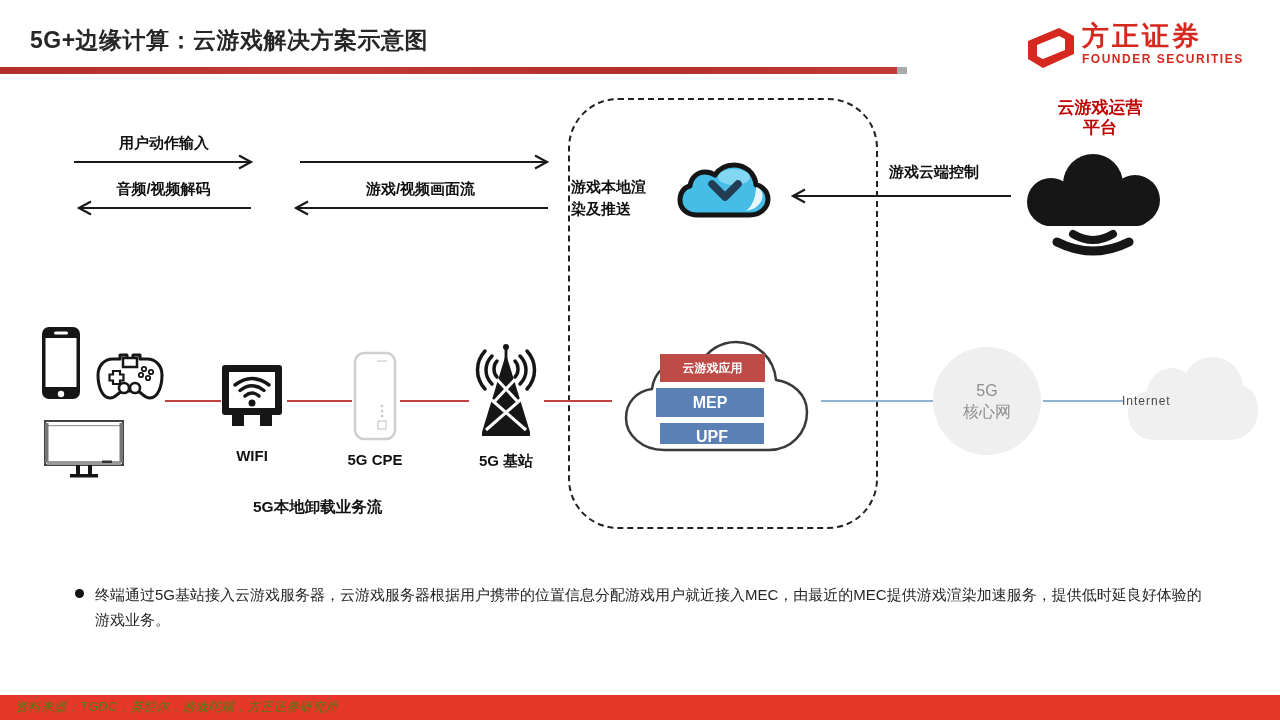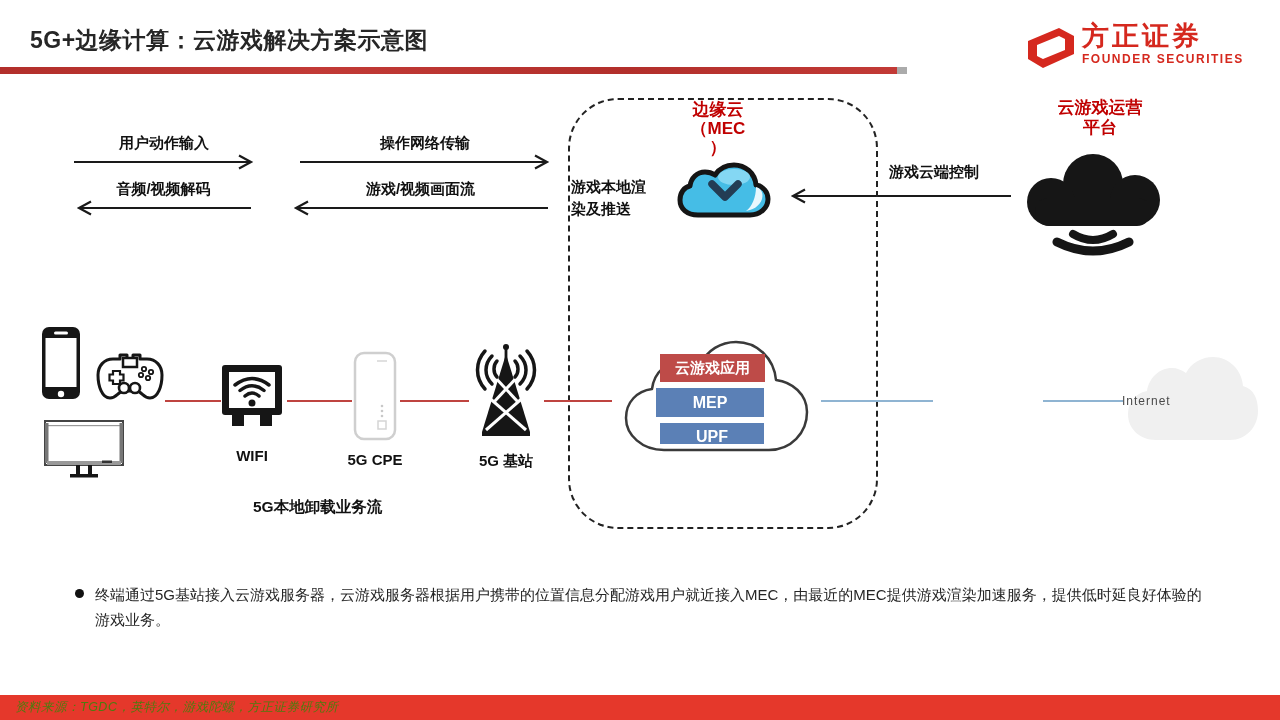--- a/index.html
+++ b/index.html
@@ -20,21 +20,21 @@
   .flow-label{font-size:15px;font-weight:bold;color:#111;text-align:center;}
   svg.arrow path{fill:none;stroke:#1a1a1a;stroke-width:2.2;}
 
   
   .mec-box{left:568px;top:98px;width:306px;height:427px;border:2px dashed #222;border-radius:50px;}
   .mec-title{left:636px;top:100px;width:164px;text-align:center;color:#c00000;
              font-weight:bold;font-size:17px;line-height:19px;}
   .mec-title span{display:block;}
   .local-render{left:571px;top:176px;width:84px;font-weight:bold;font-size:15px;line-height:22px;color:#111;}
   .stack-box{color:#fff;font-weight:bold;text-align:center;}
-  .stack-app{left:660px;top:354px;width:105px;height:28px;line-height:28px;font-size:15px;background:#be4b48;}
+  .stack-app{left:660px;top:354px;width:105px;height:28px;line-height:28px;font-size:12px;background:#be4b48;}
   .stack-mep{left:656px;top:388px;width:108px;height:29px;line-height:29px;font-size:16px;background:#5b80b6;}
   .stack-upf{left:660px;top:423px;width:104px;height:21px;line-height:28px;font-size:16px;background:#5b80b6;}
   .hardware-note{left:601px;top:483px;width:240px;text-align:center;font-size:15.5px;color:#383838;}
 
   
   .platform-title{left:1020px;top:98px;width:160px;text-align:center;color:#c00000;
                   font-weight:bold;font-size:17px;line-height:20px;}
   .platform-title span{display:block;}
 
   
@@ -75,21 +75,20 @@
     <svg width="50" height="44" viewBox="0 0 50 44">
       <path fill="#d5281e" fill-rule="evenodd" d="M2,15 L33,2 L48,10 L48,28 L17,42 L2,33 Z M11,19 L33,10 L39,13 L39,24 L17,33 L11,30 Z"></path>
     </svg>
   </div>
   <div class="abs logo-text">
     <div class="logo-cn">方正证券</div>
     <div class="logo-en">FOUNDER SECURITIES</div>
   </div>
 
   <div class="abs flow-label" style="left:74px;top:134px;width:180px;">用户动作输入</div>
-  <div class="abs flow-label" style="left:300px;top:134px;width:250px;">操作网络传输</div>
   <div class="abs flow-label" style="left:76px;top:180px;width:175px;">音频/视频解码</div>
   <div class="abs flow-label" style="left:293px;top:180px;width:255px;">游戏/视频画面流</div>
   <div class="abs flow-label" style="left:859px;top:163px;width:150px;">游戏云端控制</div>
 
   <svg class="abs arrow" style="left:74px;top:152px;" width="180" height="20">
     <path d="M0 10 H177 M165 3.5 L177 10 L165 16.5"></path>
     </svg>
   <svg class="abs arrow" style="left:300px;top:152px;" width="250" height="20">
     <path d="M0 10 H247 M235 3.5 L247 10 L235 16.5"></path>
     </svg>
@@ -98,25 +97,20 @@
     </svg>
   <svg class="abs arrow" style="left:293px;top:198px;" width="255" height="20">
     <path d="M255 10 H3 M15 3.5 L3 10 L15 16.5"></path>
     </svg>
   <svg class="abs arrow" style="left:789px;top:186px;" width="222" height="20">
     <path d="M222 10 H4 M16 3.5 L4 10 L16 16.5"></path>
     </svg>
 
   <div class="abs mec-box"></div>
 
-  <div class="abs mec-title">
-    <span>边缘云</span>
-    <span>（MEC</span>
-    <span>）</span>
-  </div>
 
   <div class="abs local-render">游戏本地渲染及推送</div>
 
   <svg class="abs" style="left:676px;top:159px;" width="98" height="62" viewBox="0 0 98 62">
     <path d="M22,56 L74,56 C84,56 92,49 92,40 C92,33 87,27 80,26 C79,14 69,6 58,6 C50,6 43,10 39,16 C36,14 33,13 29,13 C21,13 15,19 14,27 C8,28 4,34 4,41 C4,50 11,56 22,56 Z" fill="#45bde6" stroke="#151515" stroke-width="5" stroke-linejoin="round"></path>
     <ellipse cx="58" cy="18" rx="16" ry="8" fill="#8fdcf4" opacity="0.85"></ellipse>
     <path d="M68,52 C76,52 84,47 86,40 C88,33 84,29 80,28 C80,38 76,48 70,52 Z" fill="#e8f7fd"></path>
     <path d="M36,25 L49,38 L62,25" fill="none" stroke="#233d54" stroke-width="7.5" stroke-linecap="round" stroke-linejoin="round"></path>
   </svg>
 
@@ -219,20 +213,24 @@
 
   <div class="abs offload">5G本地卸载业务流</div>
 
   <div class="abs redline" style="left:165px;top:400px;width:56px;"></div>
   <div class="abs redline" style="left:287px;top:400px;width:65px;"></div>
   <div class="abs redline" style="left:400px;top:400px;width:69px;"></div>
   <div class="abs redline" style="left:544px;top:400px;width:68px;"></div>
   <div class="abs blueline" style="left:821px;top:400px;width:112px;"></div>
   <div class="abs blueline" style="left:1043px;top:400px;width:80px;"></div>
 
+  <div class="abs core-circle">
+    <span>5G</span>
+    <span>核心网</span>
+  </div>
   <svg class="abs" style="left:1122px;top:356px;" width="140" height="88" viewBox="0 0 140 88">
     <path d="M34,84 C18,84 6,73 6,58 C6,46 14,37 25,35 C27,22 37,12 50,12 C55,12 60,14 64,17 C69,7 80,1 91,1 C107,1 120,14 121,30 C132,33 136,43 136,55 C136,71 124,84 108,84 Z" fill="#f0f0f0"></path>
   </svg>
   <div class="abs internet-label">Internet</div>
 
   <div class="abs bullet-dot"></div>
   <div class="abs bullet-text">终端通过5G基站接入云游戏服务器，云游戏服务器根据用户携带的位置信息分配游戏用户就近接入MEC，由最近的MEC提供游戏渲染加速服务，提供低时延良好体验的游戏业务。</div>
 
   <div class="abs footer-bar"></div>
   <div class="abs footer-src">资料来源：TGDC，英特尔，游戏陀螺，方正证券研究所</div>

